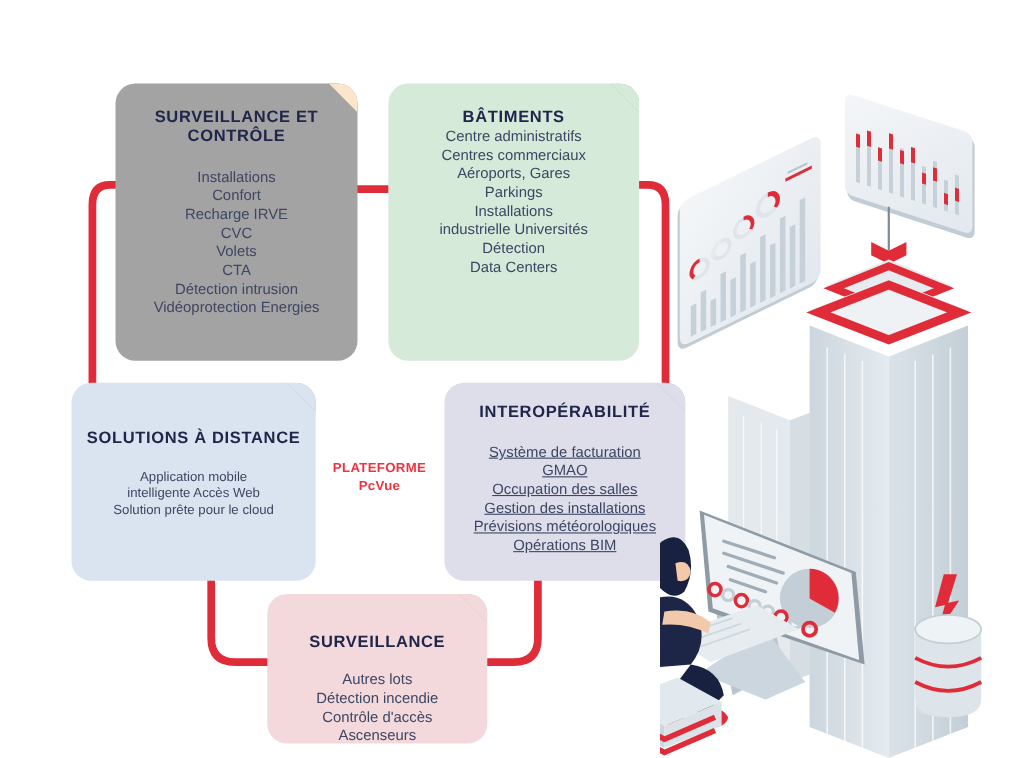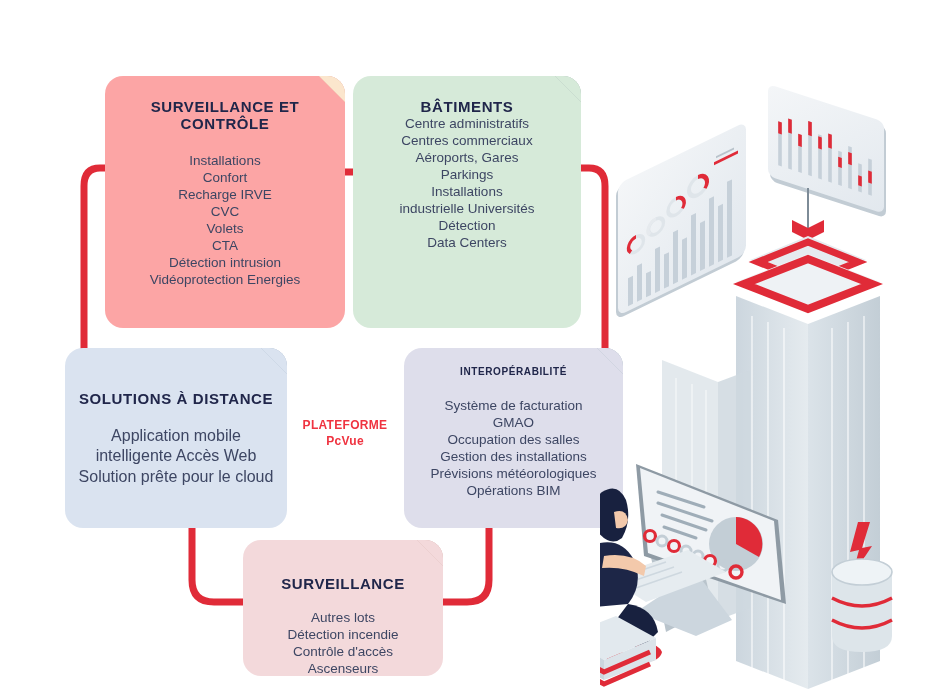--- a/index.html
+++ b/index.html
@@ -36,50 +36,50 @@
   }
   .card-list{
     color:#3d4663;
     line-height:1.26;
     margin:0;
   }
   .card-list div{white-space:nowrap;}
 
   
   #card-surveillance-controle{
-    left:105px;top:76px;width:240px;height:252px;
-    background:#fca5a5;
+    left:105px;top:76px;width:220px;height:252px;
+    background:#a3a3a3;
     padding:22px 6px 0 6px;
   }
   #card-surveillance-controle .card-title{font-size:15px;}
   #card-surveillance-controle .card-list{font-size:13.5px;margin-top:19px;}
 
   #card-batiments{
     left:353px;top:76px;width:228px;height:252px;
     background:#d6ead9;
     padding:22px 6px 0 6px;
   }
   #card-batiments .card-title{font-size:15px;}
   #card-batiments .card-list{font-size:13.5px;}
 
   #card-solutions{
     left:65px;top:348px;width:222px;height:180px;
     background:#dae3f0;
     padding:42px 6px 0 6px;
   }
   #card-solutions .card-title{font-size:15px;}
-  #card-solutions .card-list{font-size:16px;margin-top:19px;}
+  #card-solutions .card-list{font-size:12px;margin-top:19px;}
 
   #card-interoperabilite{
     left:404px;top:348px;width:219px;height:180px;
     background:#dedeeb;
     padding:18px 4px 0 4px;
   }
-  #card-interoperabilite .card-title{font-size:10px;}
-  #card-interoperabilite .card-list{font-size:13.5px;margin-top:19px;}
+  #card-interoperabilite .card-title{font-size:15px;}
+  #card-interoperabilite .card-list{font-size:13.5px;margin-top:19px;text-decoration:underline;}
 
   #card-surveillance{
     left:243px;top:540px;width:200px;height:136px;
     background:#f3d9db;
     padding:35px 6px 0 6px;
   }
   #card-surveillance .card-title{font-size:15px;}
   #card-surveillance .card-list{font-size:13.5px;margin-top:17px;}
 
   

